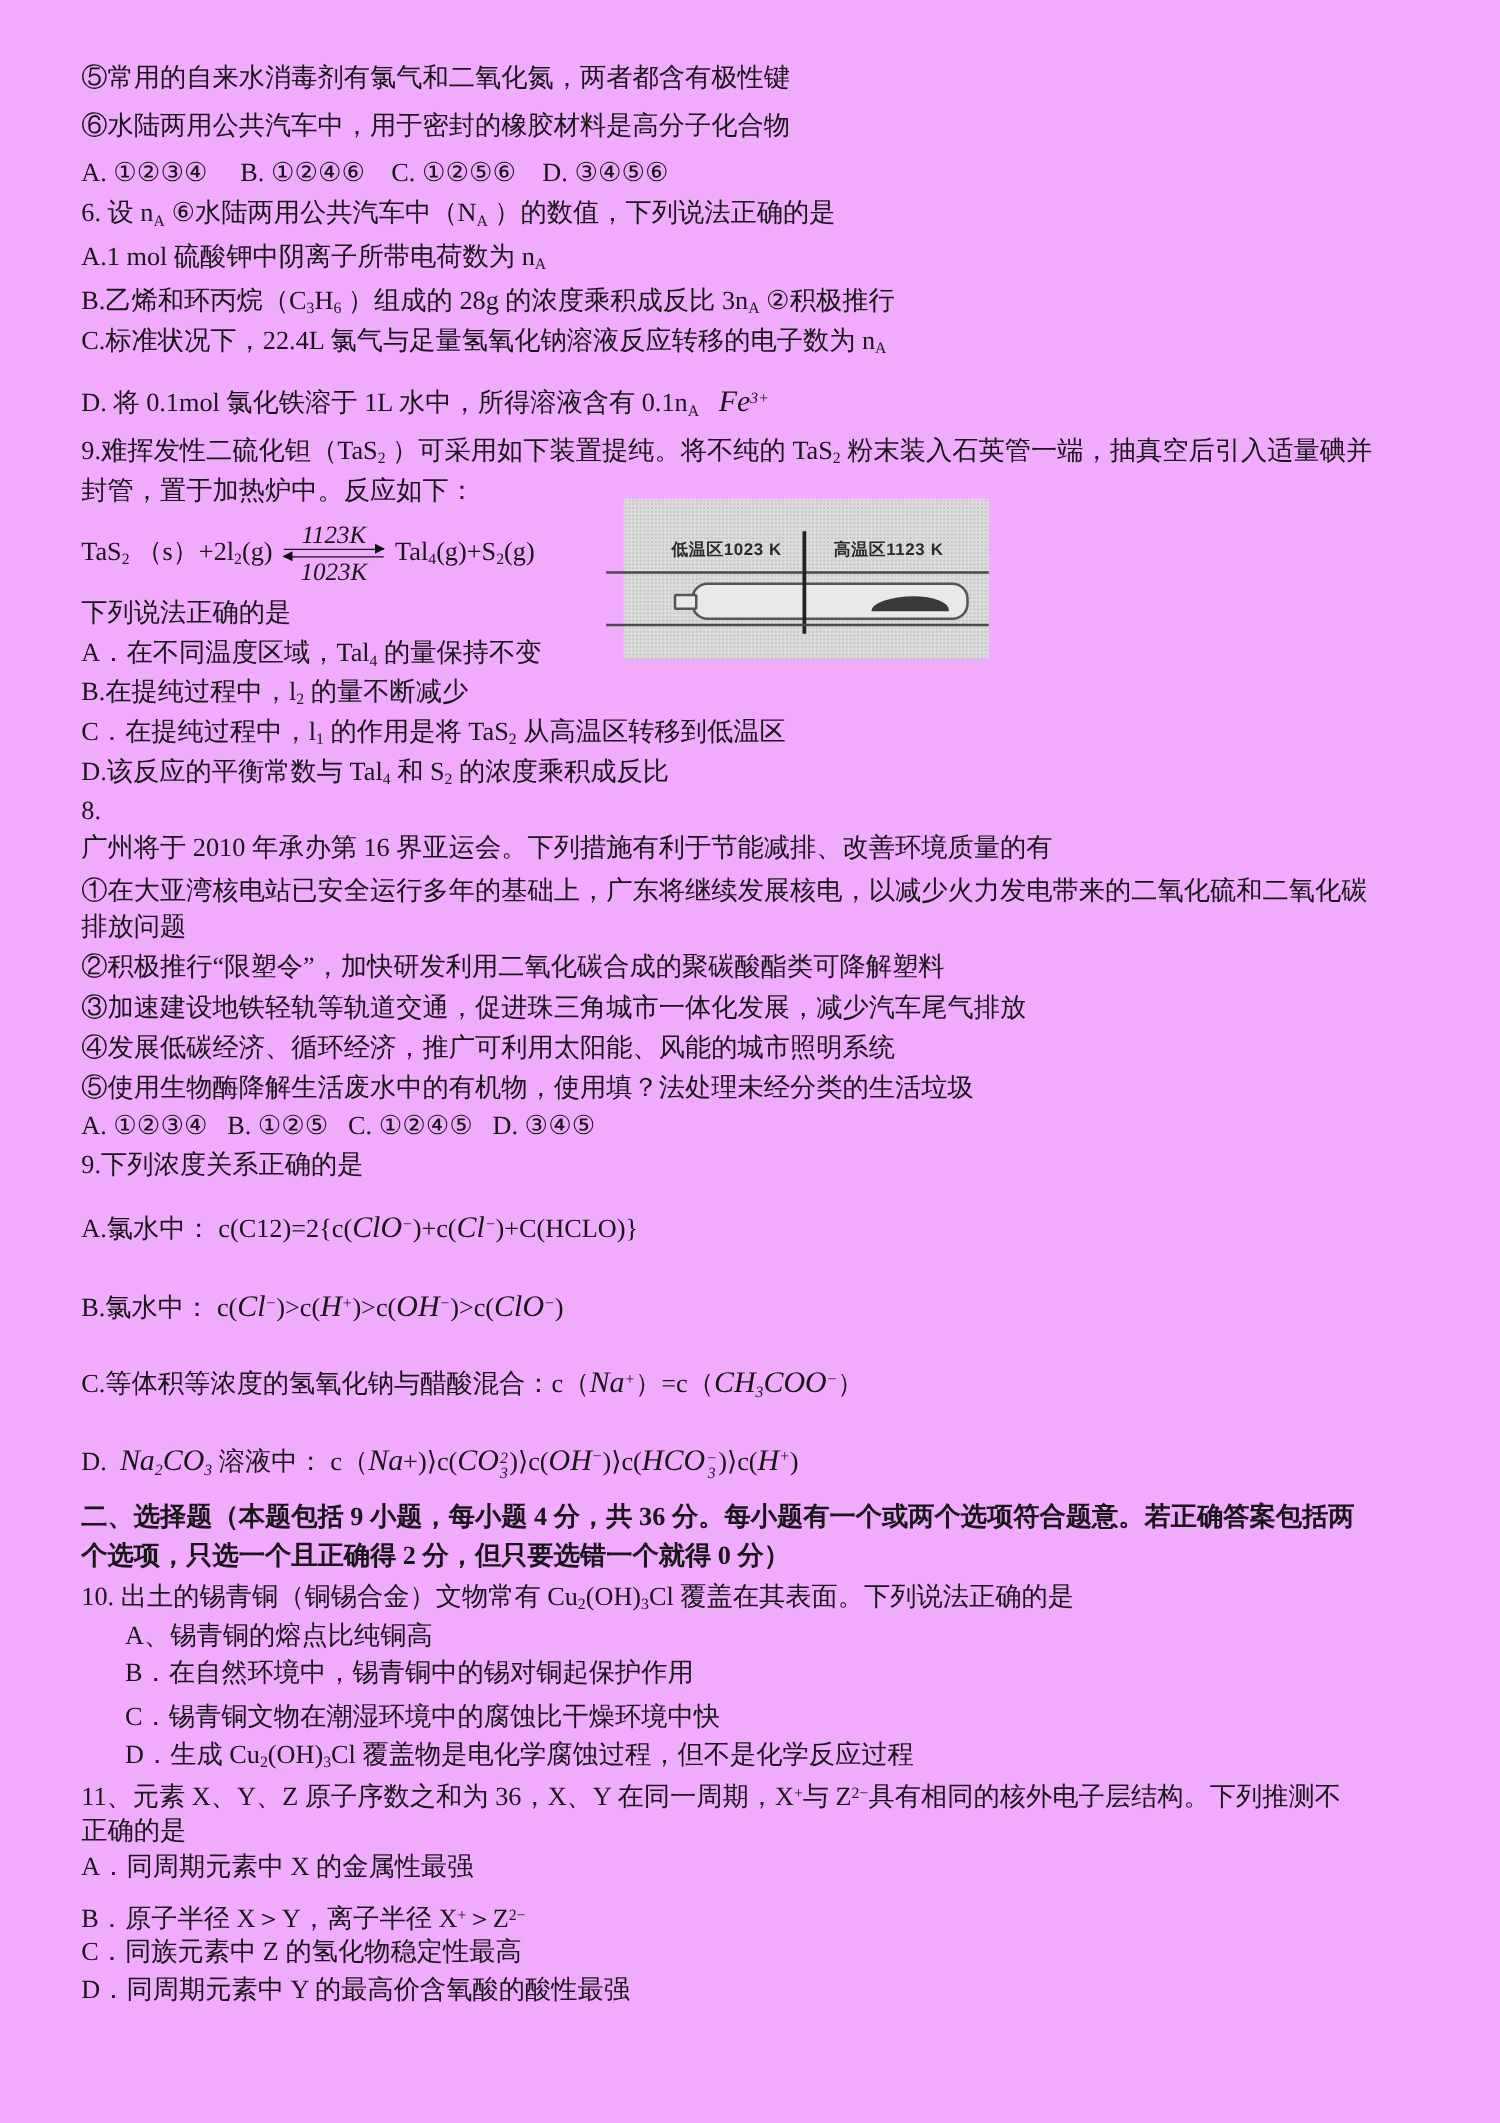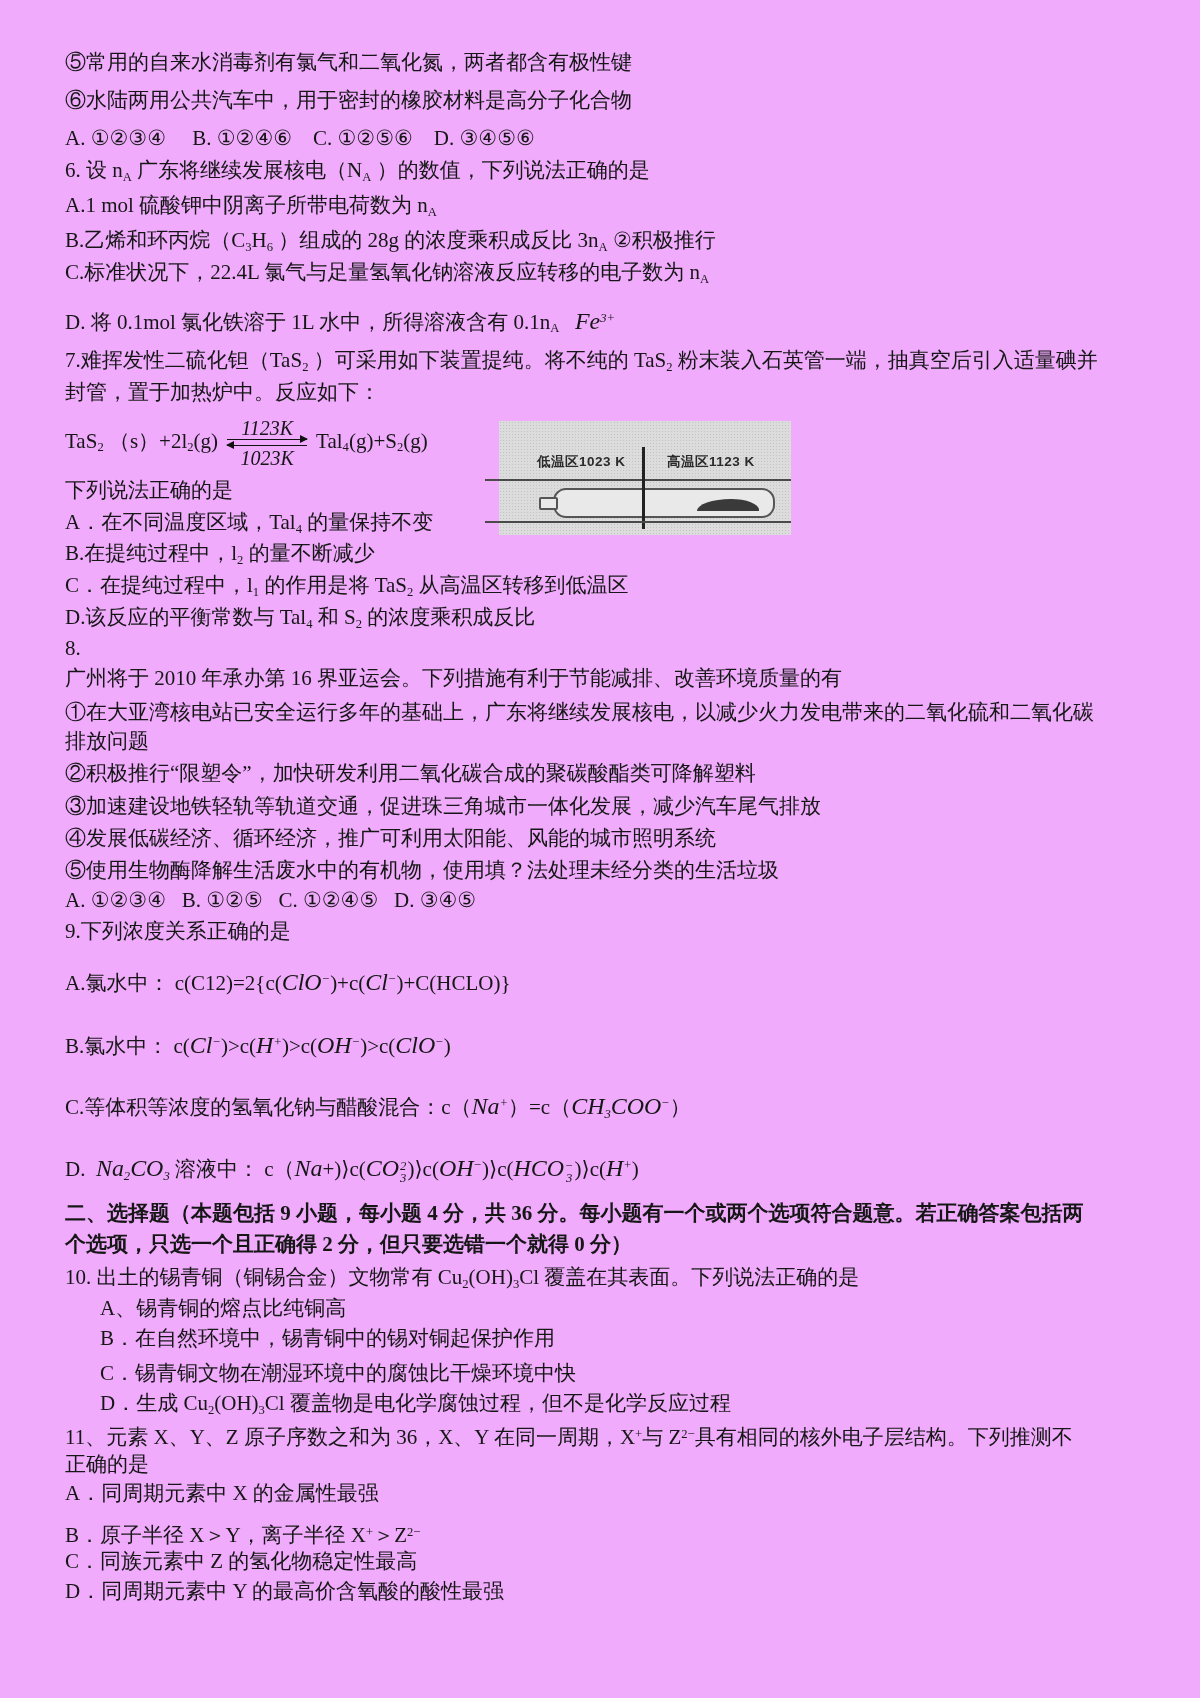--- a/index.html
+++ b/index.html
@@ -37,21 +37,21 @@
   .arrow-r::after{
     content:"";position:absolute;right:-1px;top:-5px;
     border-left:8px solid #111;border-top:4px solid transparent;border-bottom:4px solid transparent;
   }
   .arrow-l::after{
     content:"";position:absolute;left:-1px;top:-5px;
     border-right:8px solid #111;border-top:4px solid transparent;border-bottom:4px solid transparent;
   }
   
   #figure{
-    position:absolute;left:499px;top:421px;width:292px;height:114px;
+    position:absolute;left:499px;top:399px;width:292px;height:128px;
     background-color:#dcdcdc;
     background-image:radial-gradient(#c3c3c3 0.8px, transparent 0.9px);
     background-size:3px 3px;
   }
   .fig-label{
     position:absolute;top:32px;
     font-size:13.5px;font-weight:700;color:#2b2b2b;
     font-family:"Liberation Sans","DejaVu Sans",sans-serif;
     white-space:pre;letter-spacing:0.5px;
   }
@@ -78,26 +78,26 @@
 </style>
 </head>
 <body>
 
 <div id="page">
 
   <div id="doc-lines">
       <div class="line" style="top: 49px; left: 65px;"><span>⑤常用的自来水消毒剂有氯气和二氧化氮，两者都含有极性键</span></div>
       <div class="line" style="top: 87px; left: 65px;"><span>⑥水陆两用公共汽车中，用于密封的橡胶材料是高分子化合物</span></div>
       <div class="line" style="top: 125px; left: 65px;"><span>A. ①②③④     B. ①②④⑥    C. ①②⑤⑥    D. ③④⑤⑥</span></div>
-      <div class="line" style="top: 157px; left: 65px;"><span>6. 设 n</span><span class="sub">A</span><span> 广东将继续发展核电（N</span><span class="sub">A</span><span> ）的数值，下列说法正确的是</span></div>
+      <div class="line" style="top: 157px; left: 65px;"><span>6. 设 n</span><span class="sub">A</span><span> ⑥水陆两用公共汽车中（N</span><span class="sub">A</span><span> ）的数值，下列说法正确的是</span></div>
       <div class="line" style="top: 192px; left: 65px;"><span>A.1 mol 硫酸钾中阴离子所带电荷数为 n</span><span class="sub">A</span></div>
       <div class="line" style="top: 227px; left: 65px;"><span>B.乙烯和环丙烷（C</span><span class="sub">3</span><span>H</span><span class="sub">6</span><span> ）组成的 28g 的浓度乘积成反比 3n</span><span class="sub">A</span><span> ②积极推行</span></div>
       <div class="line" style="top: 259px; left: 65px;"><span>C.标准状况下，22.4L 氯气与足量氢氧化钠溶液反应转移的电子数为 n</span><span class="sub">A</span></div>
       <div class="line" style="top: 305px; left: 65px;"><span>D. 将 0.1mol 氯化铁溶于 1L 水中，所得溶液含有 0.1n</span><span class="sub">A</span><span>   </span><span class="i">Fe</span><span class="isup">3+</span></div>
-      <div class="line" style="top: 347px; left: 65px;"><span>7.难挥发性二硫化钽（TaS</span><span class="sub">2</span><span> ）可采用如下装置提纯。将不纯的 TaS</span><span class="sub">2</span><span> 粉末装入石英管一端，抽真空后引入适量碘并</span></div>
+      <div class="line" style="top: 347px; left: 65px;"><span>9.难挥发性二硫化钽（TaS</span><span class="sub">2</span><span> ）可采用如下装置提纯。将不纯的 TaS</span><span class="sub">2</span><span> 粉末装入石英管一端，抽真空后引入适量碘并</span></div>
       <div class="line" style="top: 379px; left: 65px;"><span>封管，置于加热炉中。反应如下：</span></div>
       <div class="line" style="top: 420px; left: 65px;"><span>TaS</span><span class="sub">2</span><span> （s）+2l</span><span class="sub">2</span><span>(g)</span><span class="eqarrow"><span class="eq-top">1123K</span><span class="arrow arrow-r"></span><span class="arrow arrow-l"></span><span class="eq-bot">1023K</span></span><span>Tal</span><span class="sub">4</span><span>(g)+S</span><span class="sub">2</span><span>(g)</span></div>
       <div class="line" style="top: 477px; left: 65px;"><span>下列说法正确的是</span></div>
       <div class="line" style="top: 509px; left: 65px;"><span>A．在不同温度区域，Tal</span><span class="sub">4</span><span> 的量保持不变</span></div>
       <div class="line" style="top: 540px; left: 65px;"><span>B.在提纯过程中，l</span><span class="sub">2</span><span> 的量不断减少</span></div>
       <div class="line" style="top: 572px; left: 65px;"><span>C．在提纯过程中，l</span><span class="sub">1</span><span> 的作用是将 TaS</span><span class="sub">2</span><span> 从高温区转移到低温区</span></div>
       <div class="line" style="top: 604px; left: 65px;"><span>D.该反应的平衡常数与 Tal</span><span class="sub">4</span><span> 和 S</span><span class="sub">2</span><span> 的浓度乘积成反比</span></div>
       <div class="line" style="top: 635px; left: 65px;"><span>8.</span></div>
       <div class="line" style="top: 665px; left: 65px;"><span>广州将于 2010 年承办第 16 界亚运会。下列措施有利于节能减排、改善环境质量的有</span></div>
       <div class="line" style="top: 699px; left: 65px;"><span>①在大亚湾核电站已安全运行多年的基础上，广东将继续发展核电，以减少火力发电带来的二氧化硫和二氧化碳</span></div>

